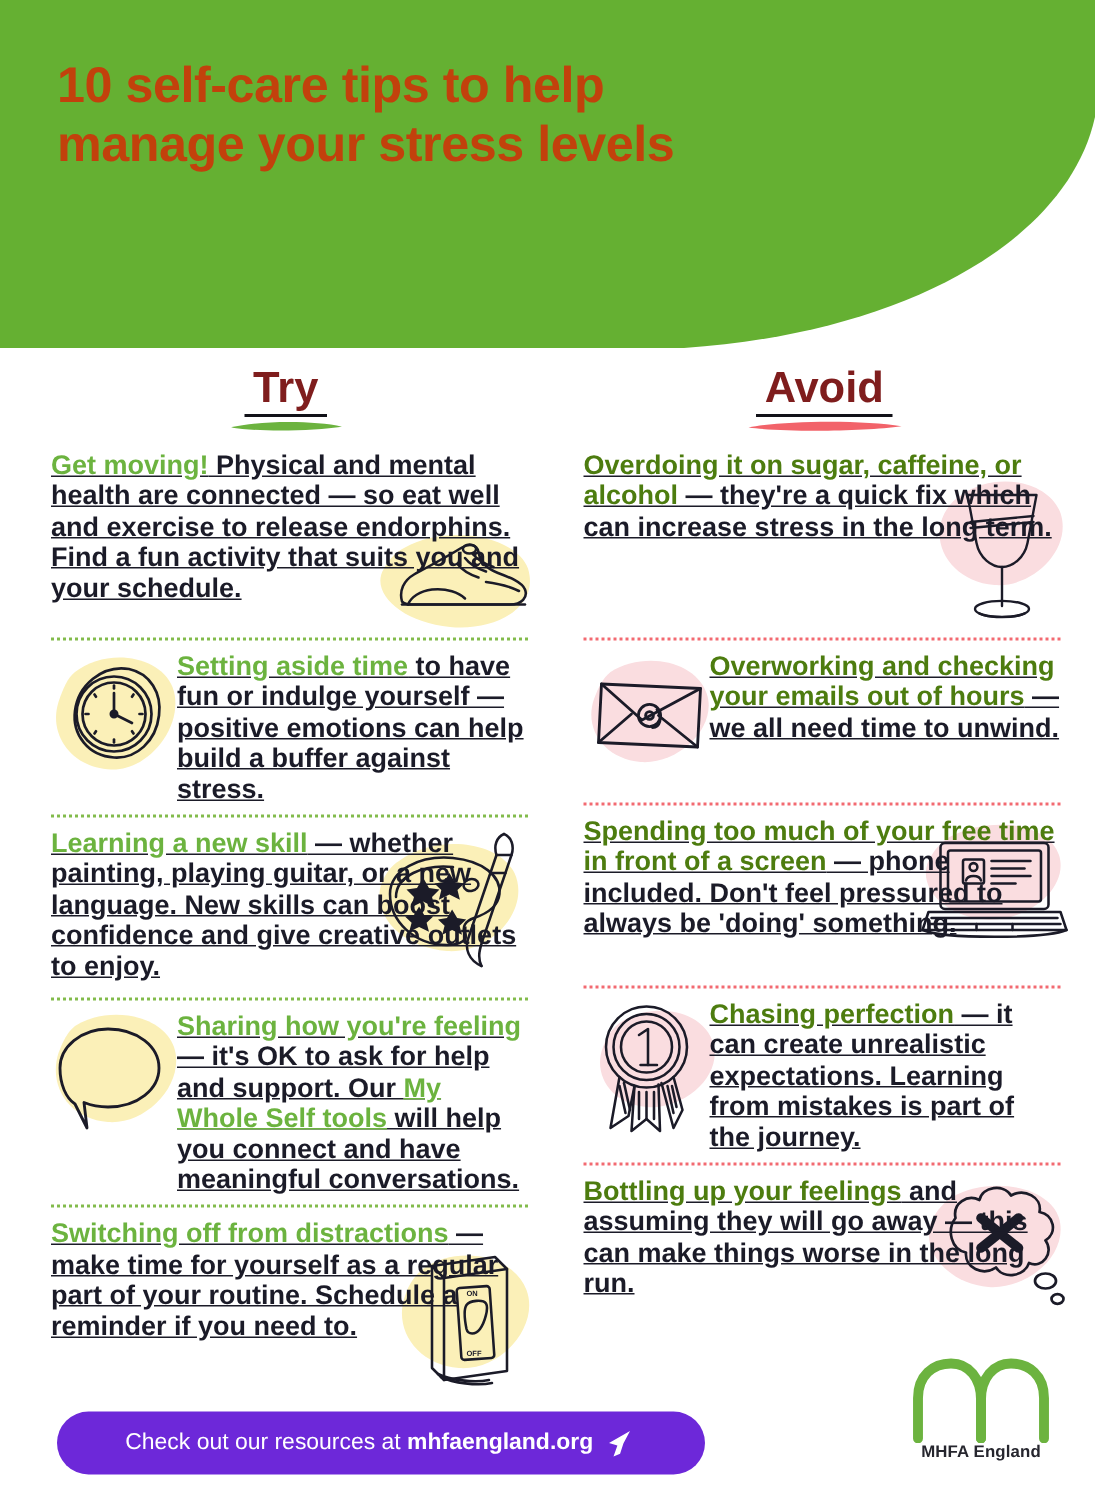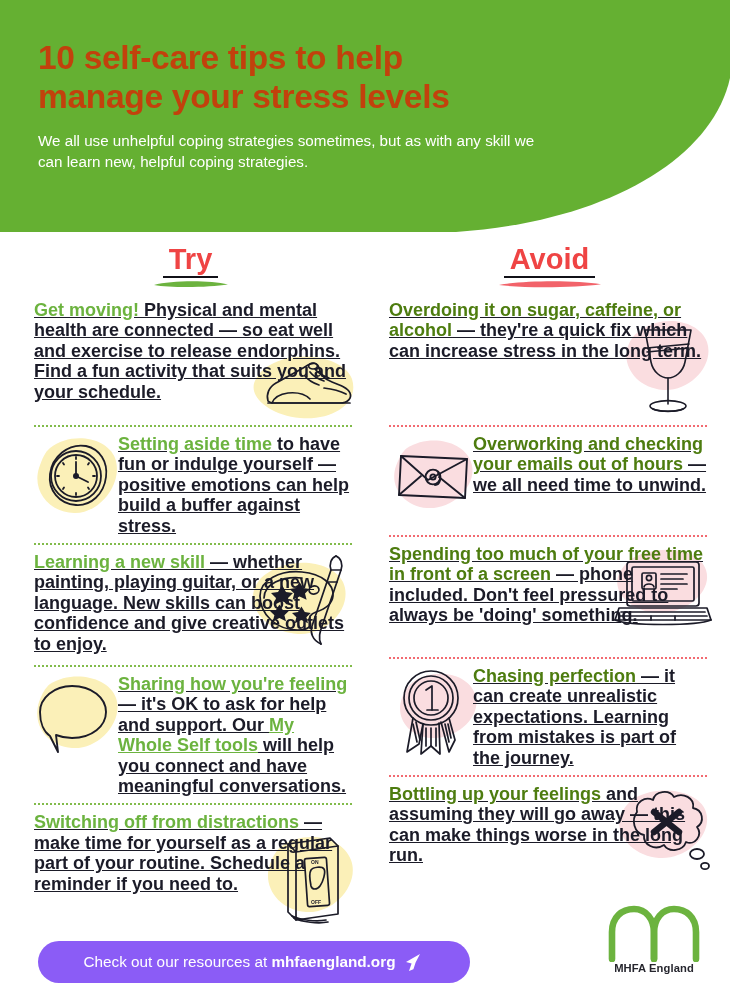--- a/index.html
+++ b/index.html
@@ -29,21 +29,21 @@
   }
   .subtitle{
     margin:14px 0 0 0;font-size:15.2px;line-height:21px;color:#ffffff;
     font-weight:400;max-width:520px;
   }
 
   
   .col-heads{position:absolute;top:243px;left:0;width:730px;height:50px;}
   .col-head{position:absolute;text-align:center;}
   .col-head .word{
-    font-size:29px;font-weight:700;color:#ef4444;line-height:32px;
+    font-size:29px;font-weight:700;color:#7f1d1d;line-height:32px;
     display:inline-block;position:relative;padding:0 4px 2px 4px;
   }
   .col-head .word .ul{
     position:absolute;left:-2px;right:-2px;bottom:-1px;height:2px;background:#111118;
   }
   .brush{
     display:block;margin:1px auto 0 auto;
   }
   #head-try{left:108px;width:165px;}
   #head-avoid{left:452px;width:195px;}
@@ -70,21 +70,21 @@
   .avoid .sep{border-top-color:#f2636a;}
   .sep-wrap{padding:7px 0 7px 0;}
 
   
   .indent-left{padding-left:84px;}
   .indent-left-r{padding-left:84px;}
 
   
   .cta{
     position:absolute;left:38px;top:941px;width:432px;height:42px;
-    background:#8b5cf6;border-radius:21px;
+    background:#6d28d9;border-radius:21px;
     display:flex;align-items:center;justify-content:center;gap:9px;
     box-sizing:border-box;
   }
   .cta-text{
     color:#ffffff;font-size:15.3px;font-weight:400;white-space:nowrap;
   }
   .cta-text b{font-weight:700;}
   .cursor-ic{display:block;}
 
   .logo{
@@ -100,24 +100,20 @@
 
 <div class="header">
   <svg class="header-shape" viewBox="0 0 730 232" preserveAspectRatio="none">
     <path d="M0,0 L730,0 L730,78 C712,160 604,222 456,232 L0,232 Z" fill="#65b032"></path>
   </svg>
   <div class="header-inner">
     <h1 class="title">
       <span>10 self-care tips to help</span><br>
       <span>manage your stress levels</span>
     </h1>
-    <p class="subtitle">
-      <span>We all use unhelpful coping strategies sometimes, but as with</span>
-      <span>any skill we can learn new, helpful coping strategies.</span>
-    </p>
   </div>
 </div>
 
 <div class="col-heads">
 
   <div class="col-head" id="head-try">
     <span class="word">
       <span>Try</span>
       <span class="ul"></span>
     </span>

